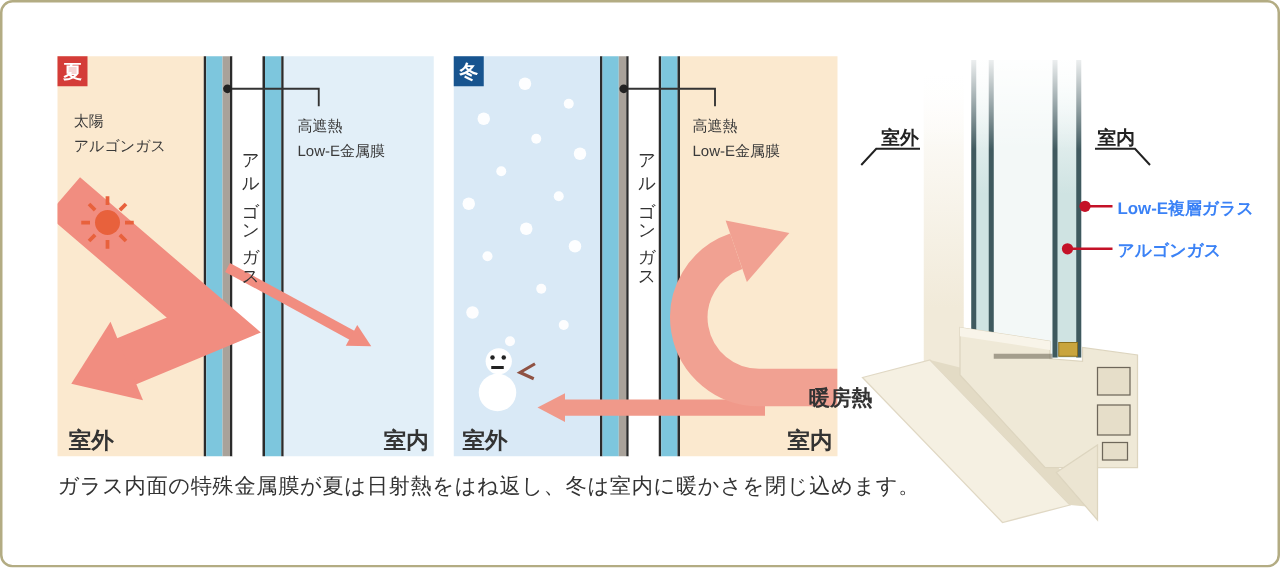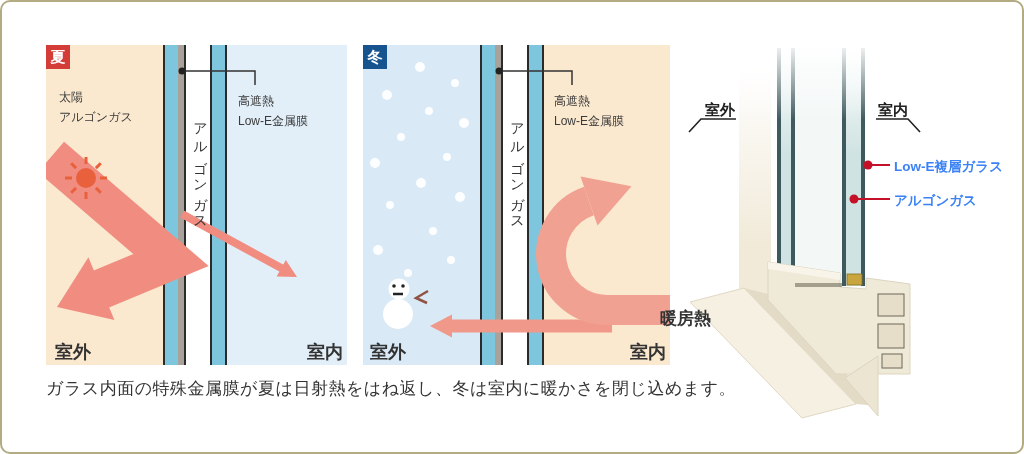--- a/index.html
+++ b/index.html
@@ -155,21 +155,21 @@
       </g>
     </svg>
     <div class="badge winter">冬</div>
   </div>
 
   <div class="lbl vtext" style="left:501px; top:85px; width:24px; height:165px;">アルゴンガス</div>
   <div class="lbl lbl-2line" style="left:552px; top:89px;">
     <div>高遮熱</div>
     <div>Low-E金属膜</div>
   </div>
-  <div class="lbl heating-lbl" style="left:615px; top:305px;padding-left:43px;">暖房熱</div>
+  <div class="lbl heating-lbl" style="left:602px; top:305px;padding-left:43px;">暖房熱</div>
   <div class="lbl room-lbl" style="left:368px; top:338px;">室外</div>
   <div class="lbl room-lbl" style="left:628px; top:338px;">室内</div>
 
   <svg width="346" height="382" viewBox="0 0 346 382" style="position:absolute; left:678px; top:38px; z-index:2;">
     <defs>
       <linearGradient id="gBack" x1="0" y1="0" x2="0" y2="1">
         <stop offset="0" stop-color="#ffffff"></stop>
           <stop offset="0.7" stop-color="#f1ead9"></stop>
       </linearGradient>
       <linearGradient id="gPane" x1="0" y1="0" x2="0" y2="1">

